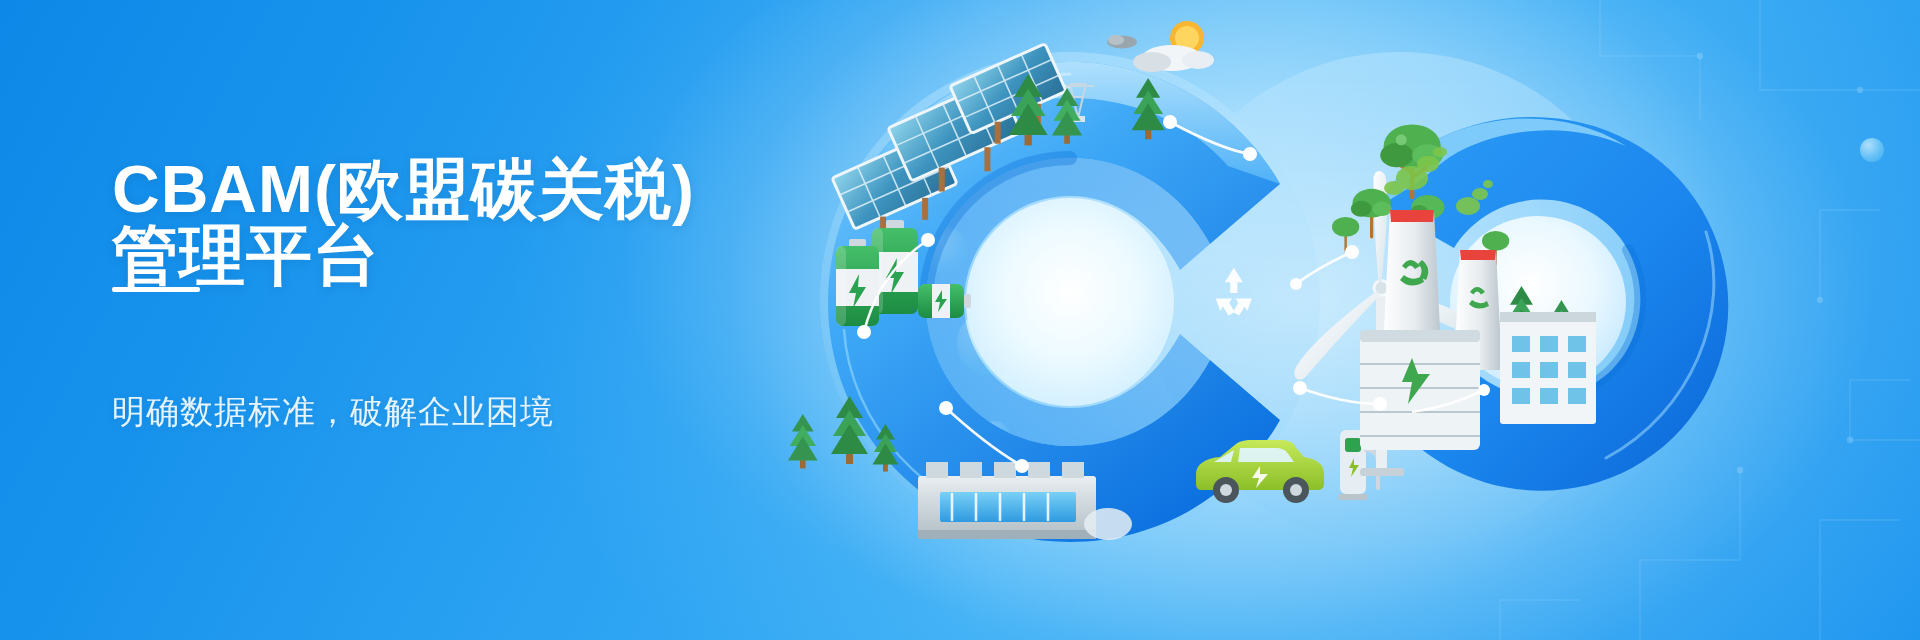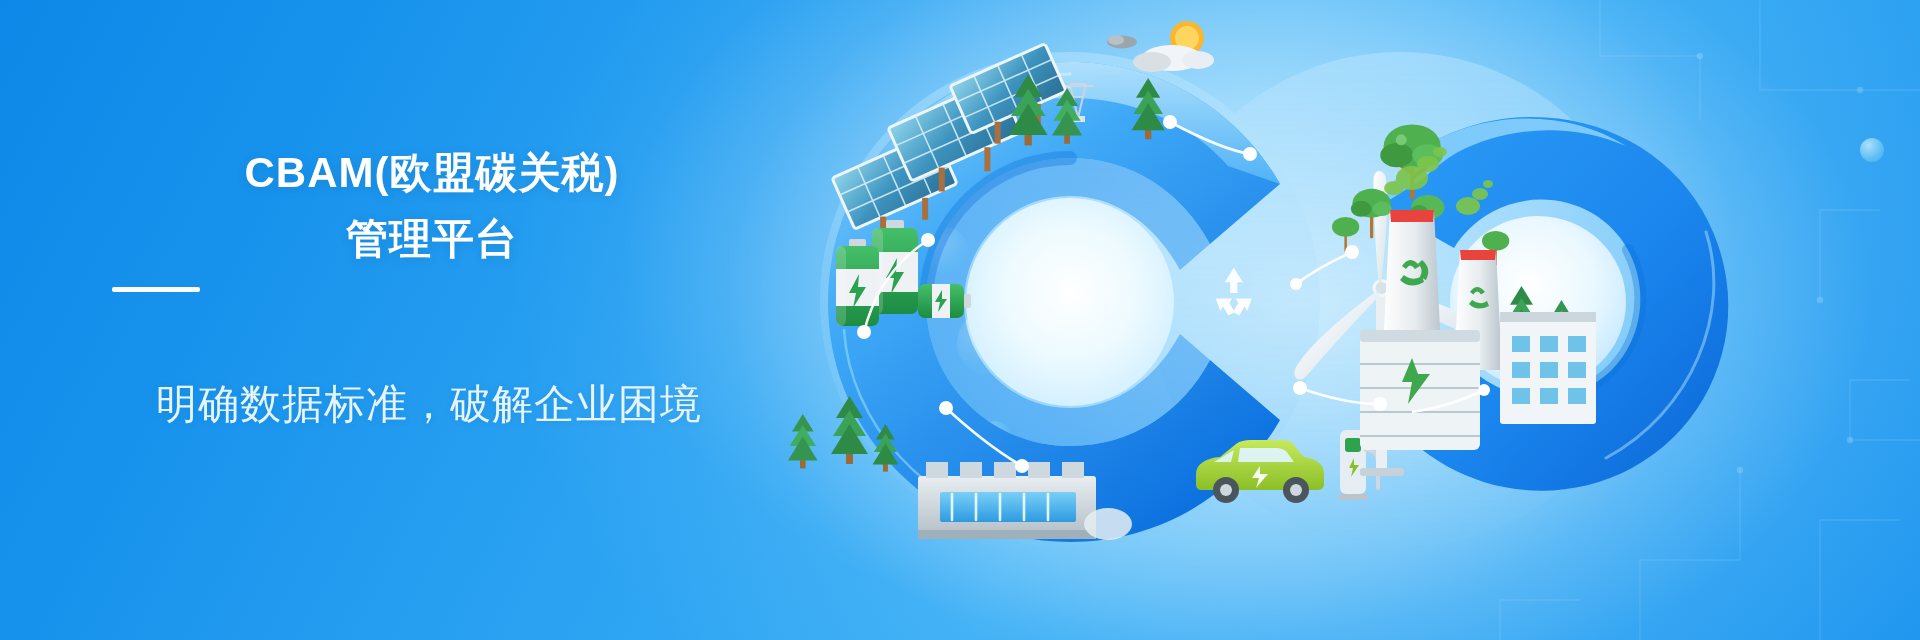--- a/index.html
+++ b/index.html
@@ -21,34 +21,32 @@
   .bubbles{position:absolute;inset:0;pointer-events:none;}
   .bubble{
     position:absolute;border-radius:50%;
     background:radial-gradient(circle at 35% 30%, rgba(235,252,255,0.95), rgba(160,230,250,0.55) 60%, rgba(120,215,250,0.22) 100%);
   }
 
   
   .content{position:absolute;left:0;top:0;width:760px;height:640px;}
   .title{
     position:absolute;left:112px;top:112px;width:640px;
-    color:#ffffff;font-size:42px;line-height:66px;font-weight:bold;
+    color:#ffffff;font-size:66px;line-height:66px;font-weight:bold;
     letter-spacing:1px;white-space:pre-line;
     text-shadow:0 2px 10px rgba(10,80,140,.18);
-    text-align:center;
   }
   .divider{
     position:absolute;left:112px;top:287px;width:88px;height:5px;
     background:#ffffff;border-radius:2px;
   }
   .subtitle{
-    position:absolute;left:112px;top:340px;width:660px;
-    color:#e6f4ff;font-size:41px;line-height:46px;letter-spacing:1px;
+    position:absolute;left:112px;top:356px;width:660px;
+    color:#e6f4ff;font-size:33px;line-height:46px;letter-spacing:1px;
     text-shadow:0 1px 6px rgba(10,80,140,.15);
-    margin-left:44px;
   }
 
   
   .illus{position:absolute;right:0;top:0;width:1180px;height:640px;}
   .illus svg{display:block;width:1180px;height:640px;}
 </style>
 </head>
 <body>
 
 <div class="banner">

